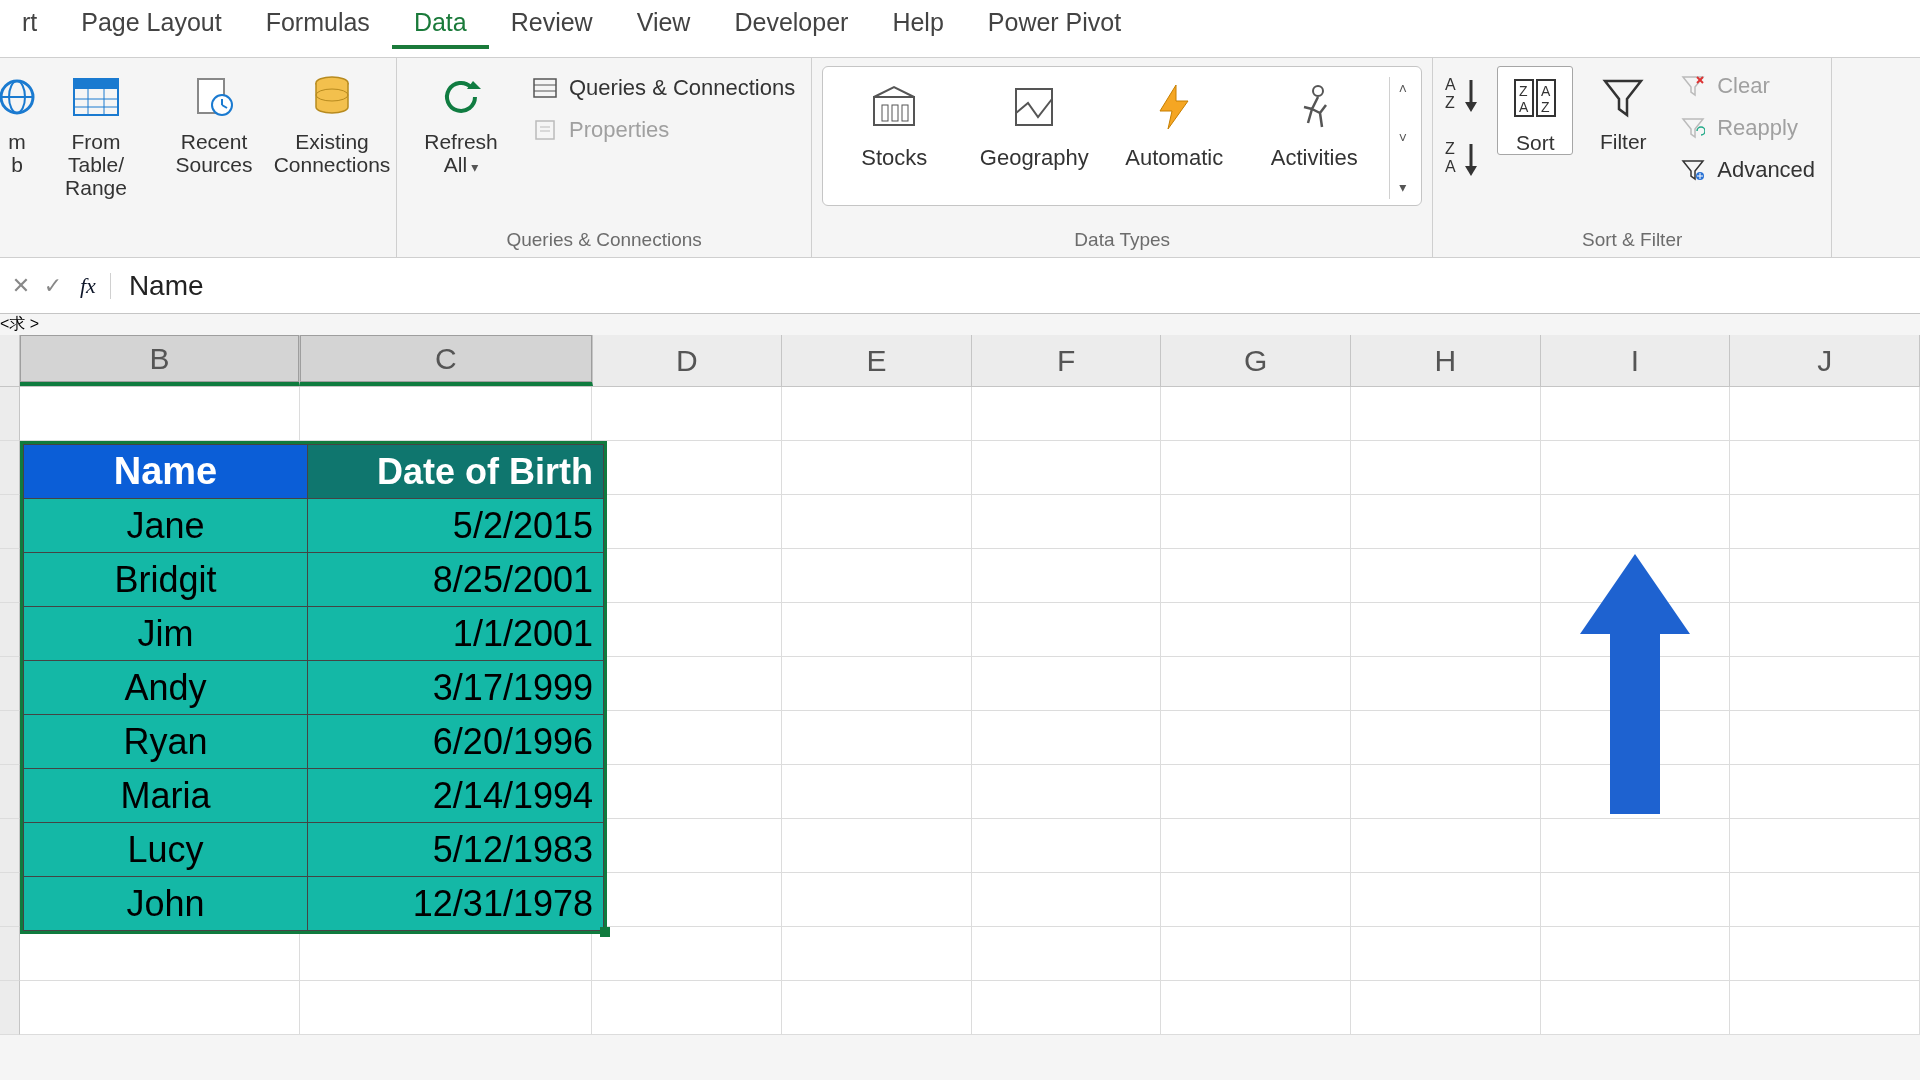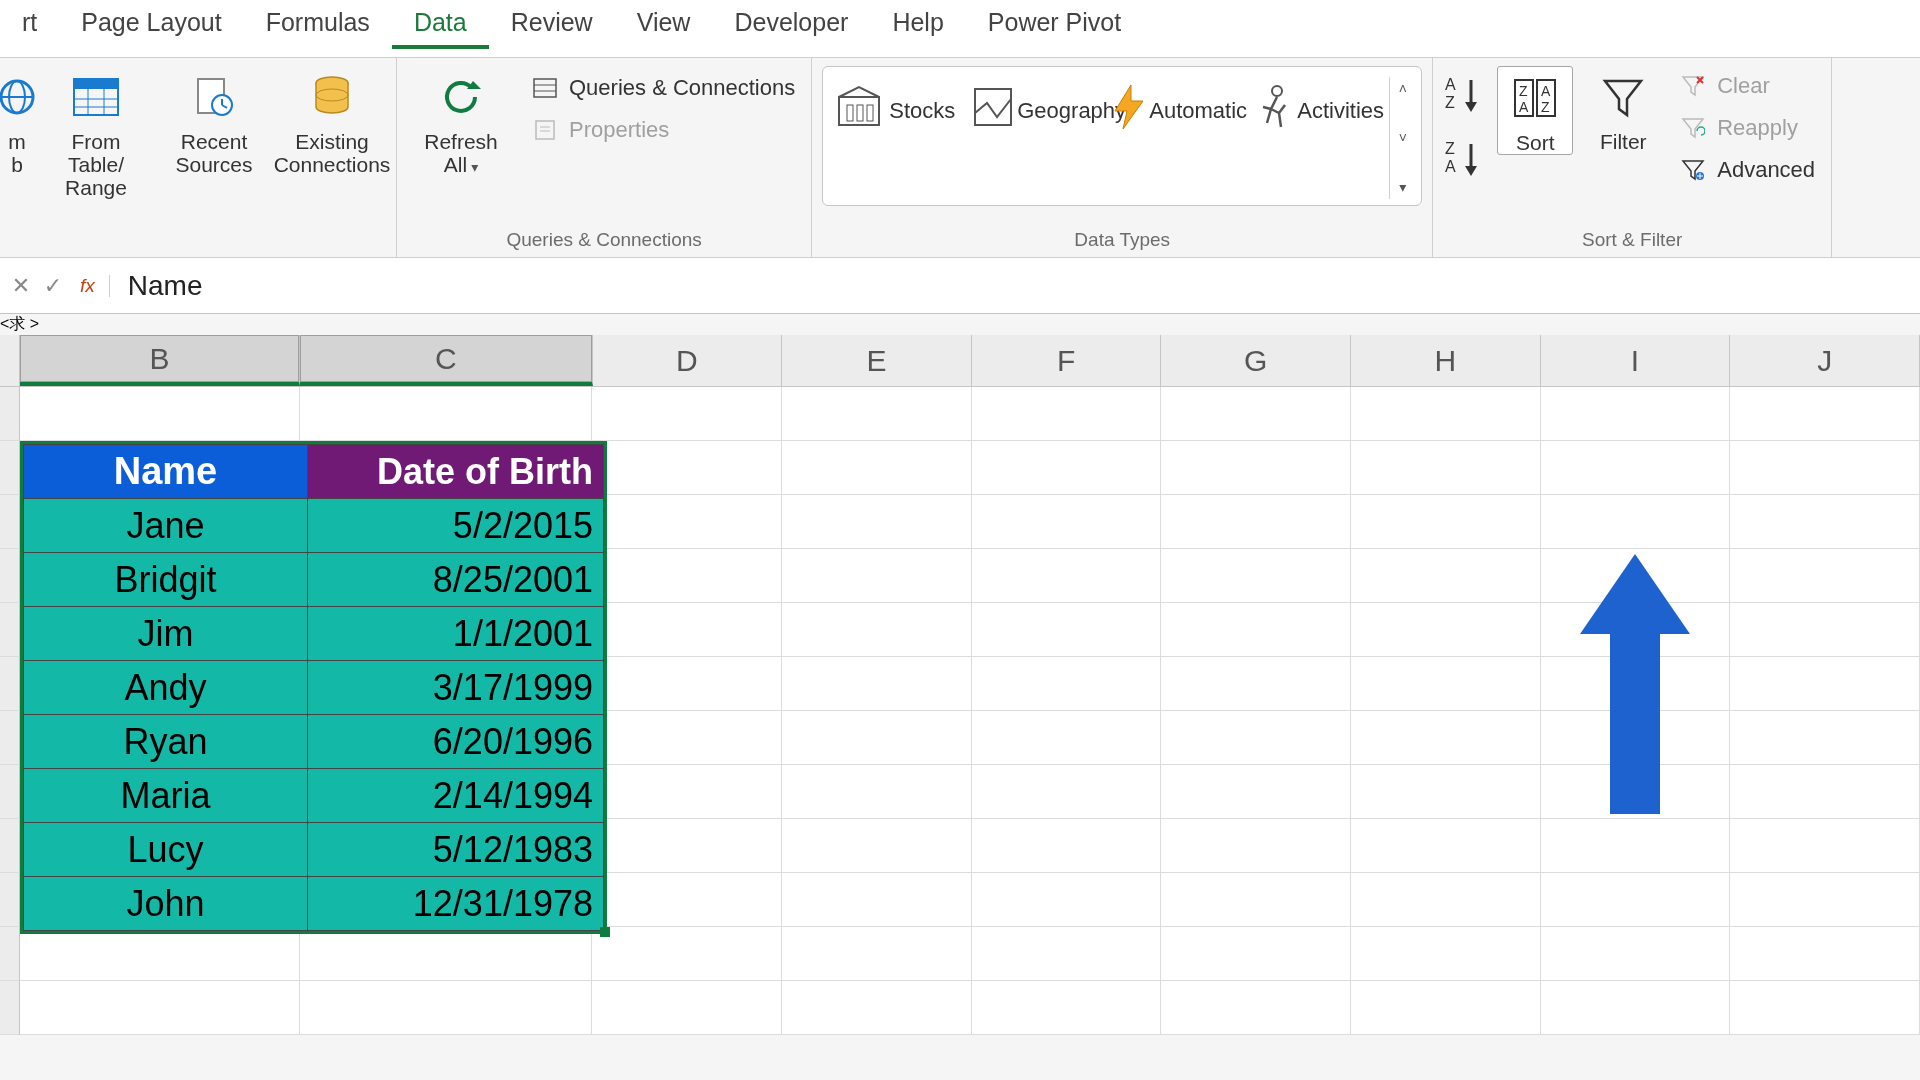--- a/index.html
+++ b/index.html
@@ -84,21 +84,21 @@
   .small-btn.disabled { color:#a0a0a0; }
   .small-ico { width:28px; height:28px; display:flex; align-items:center; justify-content:center; }
 
   .data-types-box {
     border:1px solid #c5c5c5; border-radius:6px; background:#fff;
     display:flex; align-items:flex-start; padding:10px 6px 6px 6px;
     gap:10px; position:relative;
     height: 140px;
   }
   .dt-item {
-    display:flex; flex-direction:row; align-items:center;
+    display:flex; flex-direction:column; align-items:center;
     width:130px; font-size:22px; color:#333; cursor:pointer;
     text-align:center;
   }
   .dt-item .big-ico { width:60px; height:60px; margin-bottom:8px;}
   .dt-scroll {
     display:flex; flex-direction:column; justify-content:space-between;
     height:100%; width:26px; border-left:1px solid #d0d0d0; padding:4px;
   }
   .dt-scroll div { font-size:14px; color:#555; text-align:center; cursor:pointer; }
 
@@ -107,21 +107,21 @@
   }
   .sort-az-btn { width:44px; height:44px; cursor:pointer; }
 
   
   .formula-bar {
     display:flex; align-items:center; height:56px;
     background:#fff; border-bottom:1px solid #c5c5c5;
   }
   .fb-icons { display:flex; gap:6px; padding:0 8px; }
   .fb-icon { width:26px; text-align:center; font-size:22px; color:#888; cursor:pointer; }
-  .fx { font-size:19px; font-style:italic; color:#c2410c; padding:0 14px 0 6px; border-right:1px solid #d0d0d0;}
+  .fx { font-size:22px; font-style:italic; color:#0f172a; padding:0 14px 0 6px; border-right:1px solid #d0d0d0;font-family:Liberation Serif, serif;}
   .fb-input {
     flex:1; font-size:28px; padding:0 18px; border:none; outline:none; color:#222;
   }
   .colheads {
     display:flex; background:#ececec; border-bottom:1px solid #c5c5c5;
     height:52px; align-items:center;
   }
   .rowhead-spacer { width:20px; border-right:1px solid #c5c5c5; height:100%; background:#ececec;}
   .colhead {
     text-align:center; font-size:30px; color:#555;
@@ -156,21 +156,21 @@
   }
   .data-table { border-collapse:collapse; }
   .data-table th, .data-table td {
     border:1px solid #444; padding:4px 10px;
   }
   .th-name {
     width:284px; height:54px; background:#0b5ed7; color:#fff;
     font-size:38px; font-weight:700; text-align:center;
   }
   .th-dob {
-    width:296px; height:54px; background:#701a75; color:#fff;
+    width:296px; height:54px; background:#0f766e; color:#fff;
     font-size:36px; font-weight:700; text-align:right; padding-right:14px;margin-top:36px;
   }
   .data-table td {
     height:54px; font-size:36px; background:#14b8a6;
   }
   .td-name { width:284px; text-align:center; }
   .td-dob  { width:296px; text-align:right; padding-right:10px;}
 
   
   .big-arrow {

